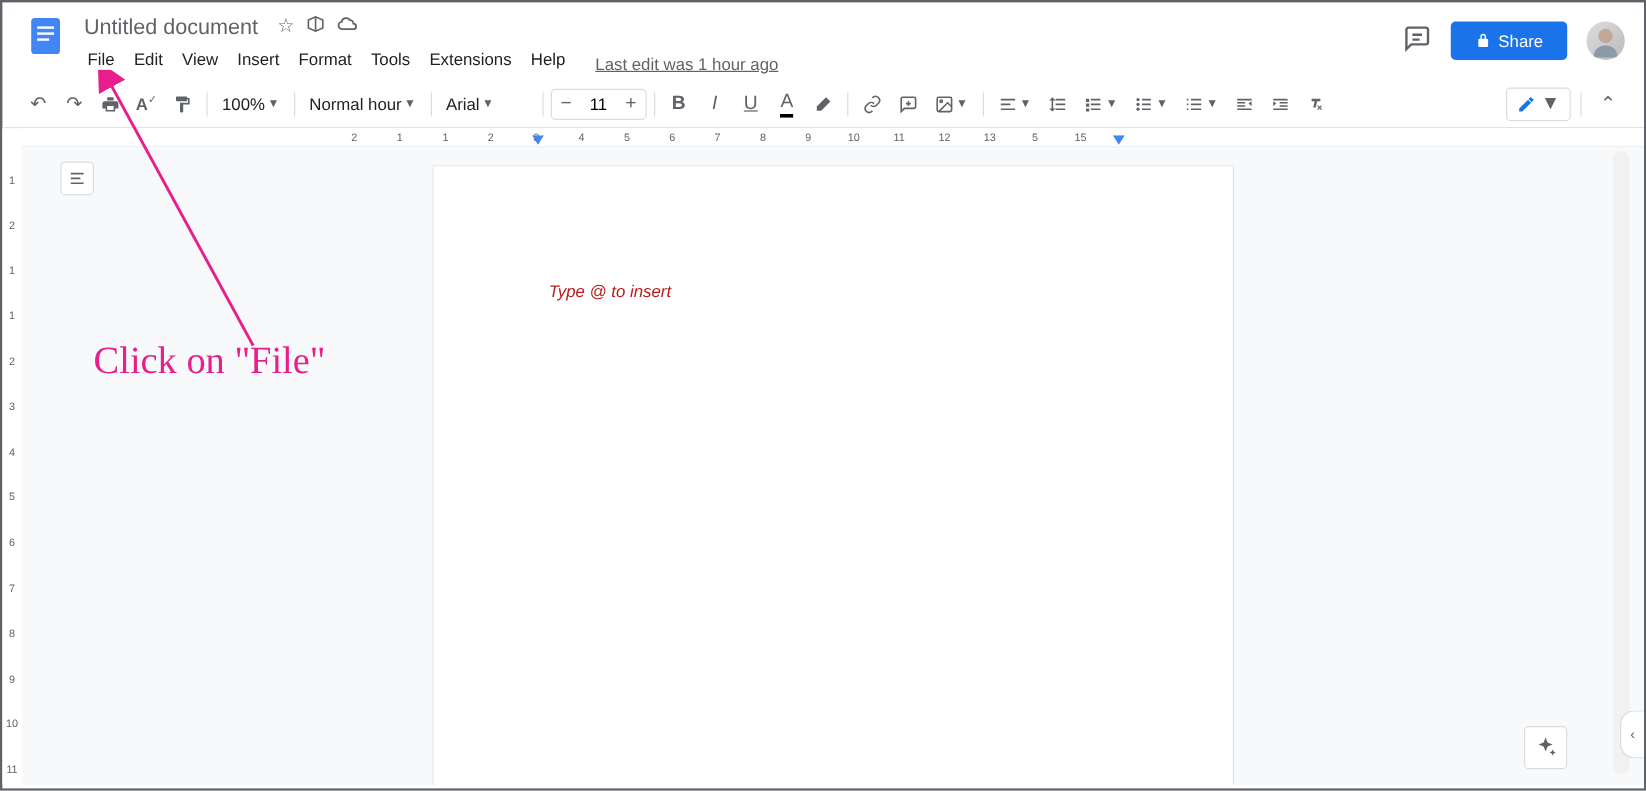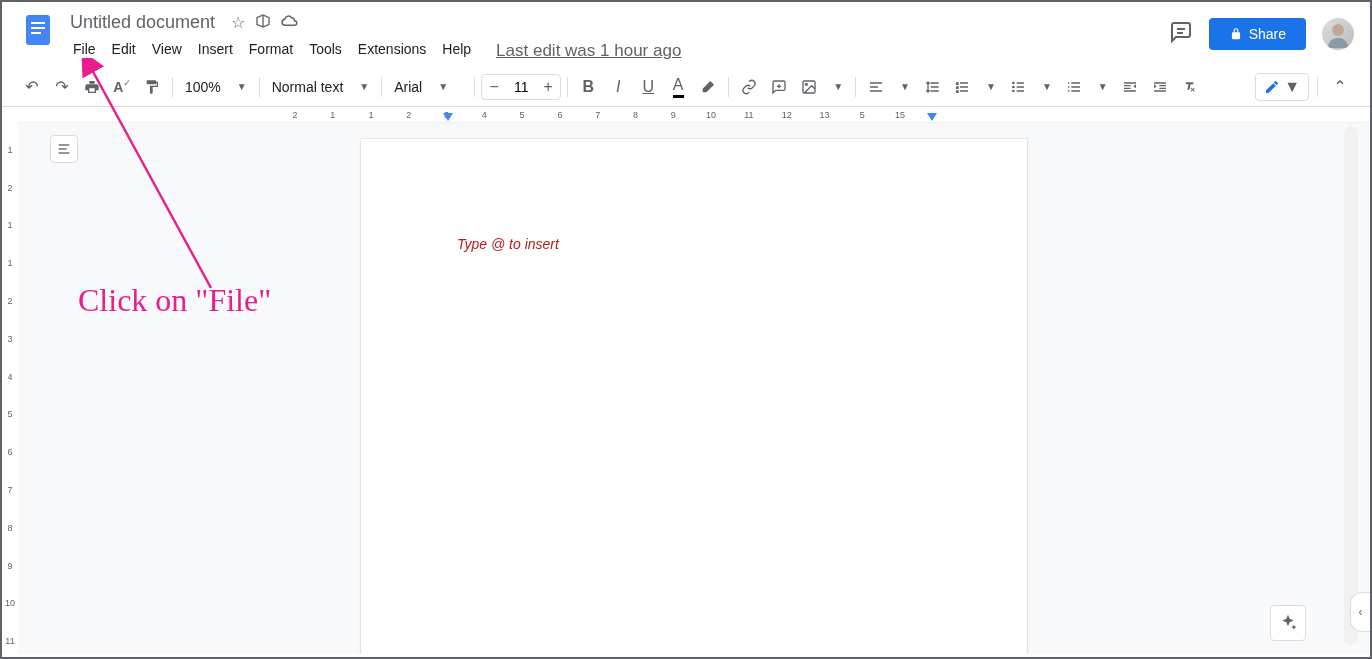--- a/index.html
+++ b/index.html
@@ -10,31 +10,31 @@
 .header { display: flex; align-items: flex-start; padding: 8px 16px 0 16px; }
 .logo { width: 40px; height: 40px; display: flex; align-items: center; justify-content: center; margin-right: 8px; }
 .logo svg { width: 36px; height: 36px; }
 .title-area { flex: 1; }
 .title-row { display: flex; align-items: center; gap: 12px; }
 .doc-title { font-size: 18px; color: #5f6368; padding: 2px 4px; }
 .title-icons { display: flex; gap: 10px; color: #5f6368; }
 .title-icons span { cursor: pointer; }
 .menu-bar { display: flex; gap: 2px; margin-top: 2px; align-items: flex-end; }
 .menu-item { font-size: 14px; color: #202124; padding: 4px 7px; cursor: pointer; border-radius: 4px; }
-.last-edit { font-size: 17px; color: #5f6368; text-decoration: underline; margin-left: 16px; cursor: pointer; }
+.last-edit { font-size: 14px; color: #5f6368; text-decoration: underline; margin-left: 16px; cursor: pointer; }
 .header-right { display: flex; align-items: center; gap: 16px; margin-left: auto; padding-top: 8px; }
 .comments-icon { color: #5f6368; cursor: pointer; }
 .share-btn { background: #1a73e8; color: #fff; border: none; border-radius: 4px; padding: 8px 20px; font-size: 14px; font-weight: 500; cursor: pointer; display: flex; align-items: center; gap: 6px; }
 .avatar { width: 32px; height: 32px; border-radius: 50%; background: linear-gradient(135deg,#ddd,#bbb); display:flex;align-items:center;justify-content:center;overflow:hidden; }
 
 
 .toolbar { display: flex; align-items: center; padding: 4px 16px; border-bottom: 1px solid #dadce0; gap: 2px; margin-top: 6px; min-height: 40px; }
 .tb-btn { width: 28px; height: 28px; display: flex; align-items: center; justify-content: center; cursor: pointer; border-radius: 4px; color: #5f6368; font-size: 16px; }
 .tb-sep { width: 1px; height: 20px; background: #dadce0; margin: 0 4px; }
-.tb-dropdown { display: flex; align-items: center; padding: 4px 6px; cursor: pointer; color: #202124; font-size: 14px; gap: 16px; border-radius: 4px; }
+.tb-dropdown { display: flex; align-items: center; padding: 4px 6px; cursor: pointer; color: #202124; font-size: 14px; gap: 2px; border-radius: 4px; }
 .tb-dropdown .caret { font-size: 10px; color: #5f6368; }
 .font-size-group { display: flex; align-items: center; border: 1px solid #dadce0; border-radius: 4px; }
 .font-size-group .tb-btn { width: 24px; height: 24px; }
 .font-size-input { width: 30px; text-align: center; border: none; font-size: 14px; outline: none; }
 .text-color { border-bottom: 3px solid #000; padding-bottom: 1px; }
 .toolbar-right { margin-left: auto; display: flex; align-items: center; gap: 4px; }
 .editing-btn { display: flex; align-items: center; gap: 4px; padding: 4px 8px; border: 1px solid #dadce0; border-radius: 4px; cursor: pointer; }
 
 
 .canvas-area { position: relative; height: calc(100% - 108px); display: flex; }
@@ -138,21 +138,21 @@
           <path d="M18 4V3a1 1 0 0 0-1-1H5a1 1 0 0 0-1 1v4a1 1 0 0 0 1 1h12a1 1 0 0 0 1-1V6h1v4H9v11a1 1 0 0 0 1 1h2a1 1 0 0 0 1-1v-9h8V4z"></path>
         </svg>
       </span>
     <div class="tb-sep"></div>
     <div class="tb-dropdown">
         <span>100%</span>
         <span class="caret">▼</span>
       </div>
     <div class="tb-sep"></div>
     <div class="tb-dropdown" style="min-width:90px">
-        <span>Normal text</span>
+        <span>Normal hour</span>
         <span class="caret">▼</span>
       </div>
     <div class="tb-sep"></div>
     <div class="tb-dropdown" style="min-width:80px">
         <span>Arial</span>
         <span class="caret">▼</span>
       </div>
     <div class="tb-sep"></div>
     <div class="font-size-group">
       <span class="tb-btn">−</span>

